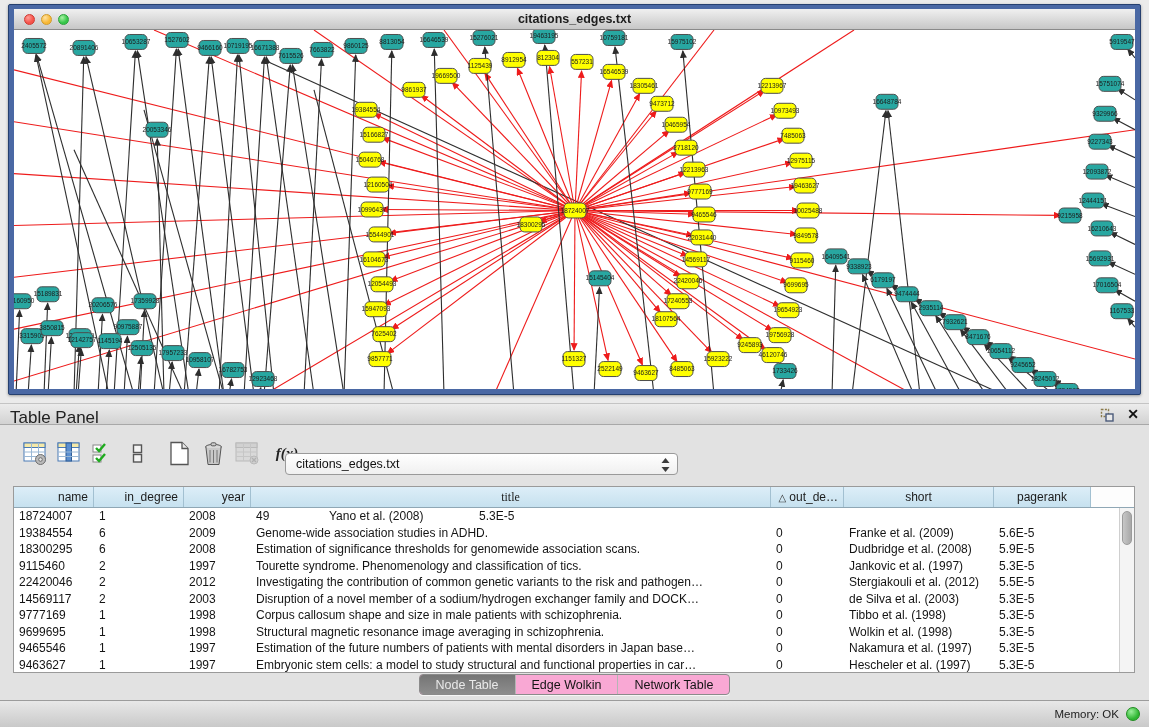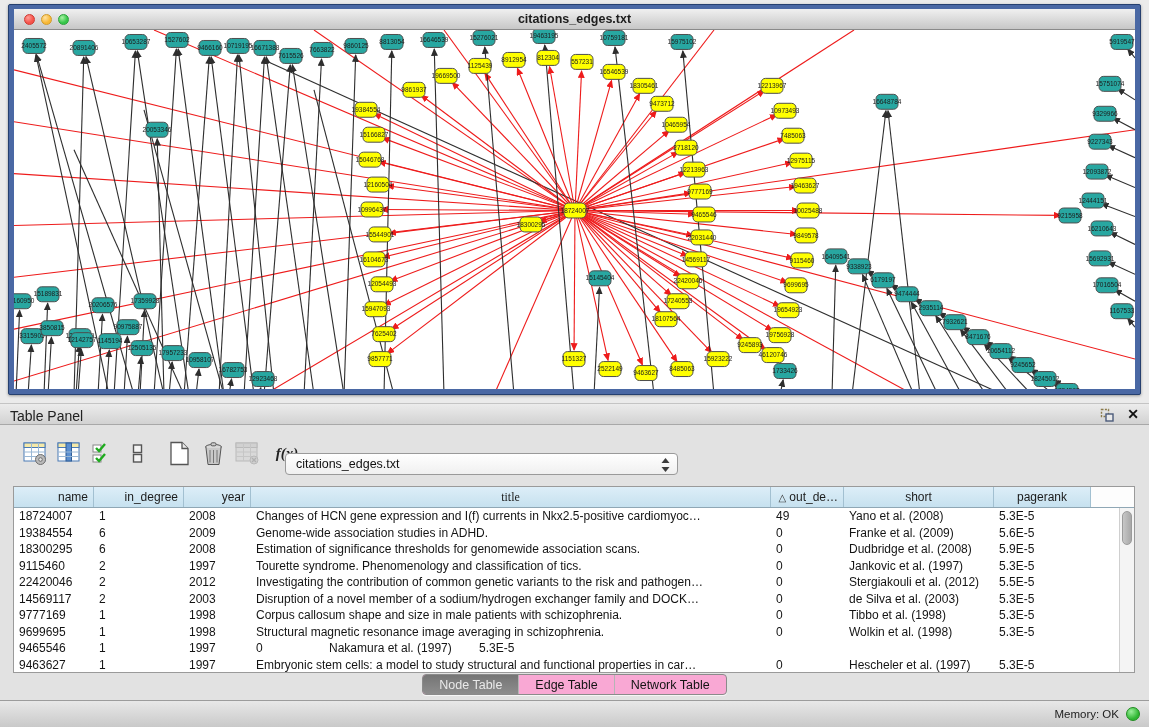--- a/index.html
+++ b/index.html
@@ -19,21 +19,21 @@
   .light.green  { background:radial-gradient(circle at 35% 30%,#a9f2a4,#36c649 60%); border:1px solid #2aa33a; }
   .title-text { position:absolute; left:0; right:0; top:3px; text-align:center;
                 font-size:12.5px; font-weight:bold; color:#1d1d1d; }
   .net-canvas { position:absolute; left:5px; top:25px; right:5px; bottom:5px; background:#fff; }
   .net-canvas svg { width:100%; height:100%; display:block; }
 
   
   .panel-header { position:absolute; left:0; top:403px; width:1149px; height:22px;
                   background:linear-gradient(#ececec,#d2d2d2);
                   border-top:1px solid #c4c4c4; border-bottom:1px solid #a8a8a8; }
-  .panel-title { position:absolute; left:10px; top:4px; font-size:14px; color:#222; }
+  .panel-title { position:absolute; left:10px; top:4px; font-size:17px; color:#222; }
   .panel-float { position:absolute; right:34px; top:4px; width:15px; height:15px; cursor:pointer; }
   .panel-close { position:absolute; right:10px; top:2px; font-size:14px; font-weight:bold; color:#111; cursor:pointer; }
 
   .panel-body { position:absolute; left:0; top:425px; width:1149px; height:275px; background:#e2e2e2; }
 
   .toolbar { position:absolute; left:18px; top:10px; height:36px; display:flex; align-items:center; }
   .tbtn { width:34px; height:34px; display:flex; align-items:center; justify-content:center; cursor:pointer; }
   .tbtn svg { width:27px; height:27px; }
   .fx-label { font-size:15px; font-style:italic; font-weight:bold; color:#222; font-family:"Liberation Serif", serif; }
 
@@ -763,21 +763,20 @@
         <div class="th" style="width: 73px; text-align: right;"><span class="sort-glyph">△</span>out_de…</div>
         <div class="th" style="width: 150px; text-align: center;">short</div>
         <div class="th" style="width: 97px; text-align: center;">pagerank</div>
         <div class="th fill"></div>
       </div>
     <div id="tbody">
         <div class="trow">
           <div class="td" style="width: 80px;">18724007</div>
           <div class="td" style="width: 90px;">1</div>
           <div class="td" style="width: 67px;">2008</div>
-          <div class="td" style="width: 520px;">Changes of HCN gene expression and I(f) currents in Nkx2.5-positive cardiomyoc…</div>
           <div class="td" style="width: 73px;">49</div>
           <div class="td" style="width: 150px;">Yano et al. (2008)</div>
           <div class="td" style="width: 97px;">5.3E-5</div>
         </div>
         <div class="trow">
           <div class="td" style="width: 80px;">19384554</div>
           <div class="td" style="width: 90px;">6</div>
           <div class="td" style="width: 67px;">2009</div>
           <div class="td" style="width: 520px;">Genome-wide association studies in ADHD.</div>
           <div class="td" style="width: 73px;">0</div>
@@ -835,20 +834,21 @@
           <div class="td" style="width: 67px;">1998</div>
           <div class="td" style="width: 520px;">Structural magnetic resonance image averaging in schizophrenia.</div>
           <div class="td" style="width: 73px;">0</div>
           <div class="td" style="width: 150px;">Wolkin et al. (1998)</div>
           <div class="td" style="width: 97px;">5.3E-5</div>
         </div>
         <div class="trow">
           <div class="td" style="width: 80px;">9465546</div>
           <div class="td" style="width: 90px;">1</div>
           <div class="td" style="width: 67px;">1997</div>
+          <div class="td" style="width: 520px;">Estimation of the future numbers of patients with mental disorders in Japan base…</div>
           <div class="td" style="width: 73px;">0</div>
           <div class="td" style="width: 150px;">Nakamura et al. (1997)</div>
           <div class="td" style="width: 97px;">5.3E-5</div>
         </div>
         <div class="trow">
           <div class="td" style="width: 80px;">9463627</div>
           <div class="td" style="width: 90px;">1</div>
           <div class="td" style="width: 67px;">1997</div>
           <div class="td" style="width: 520px;">Embryonic stem cells: a model to study structural and functional properties in car…</div>
           <div class="td" style="width: 73px;">0</div>
@@ -857,21 +857,21 @@
         </div>
       </div>
     <div class="vscroll">
       <div class="vthumb"></div>
     </div>
   </div>
 
   <div class="tab-bar">
     <div class="segmented" id="tab-seg">
         <div class="segment selected">Node Table</div>
-        <div class="segment">Edge Table</div>
+        <div class="segment">Edge Wolkin</div>
         <div class="segment">Network Table</div>
       </div>
   </div>
 </div>
 
 <div class="statusbar">
   <span class="memory-label">Memory: OK</span>
   <span class="memory-dot"></span>
 </div>
 

